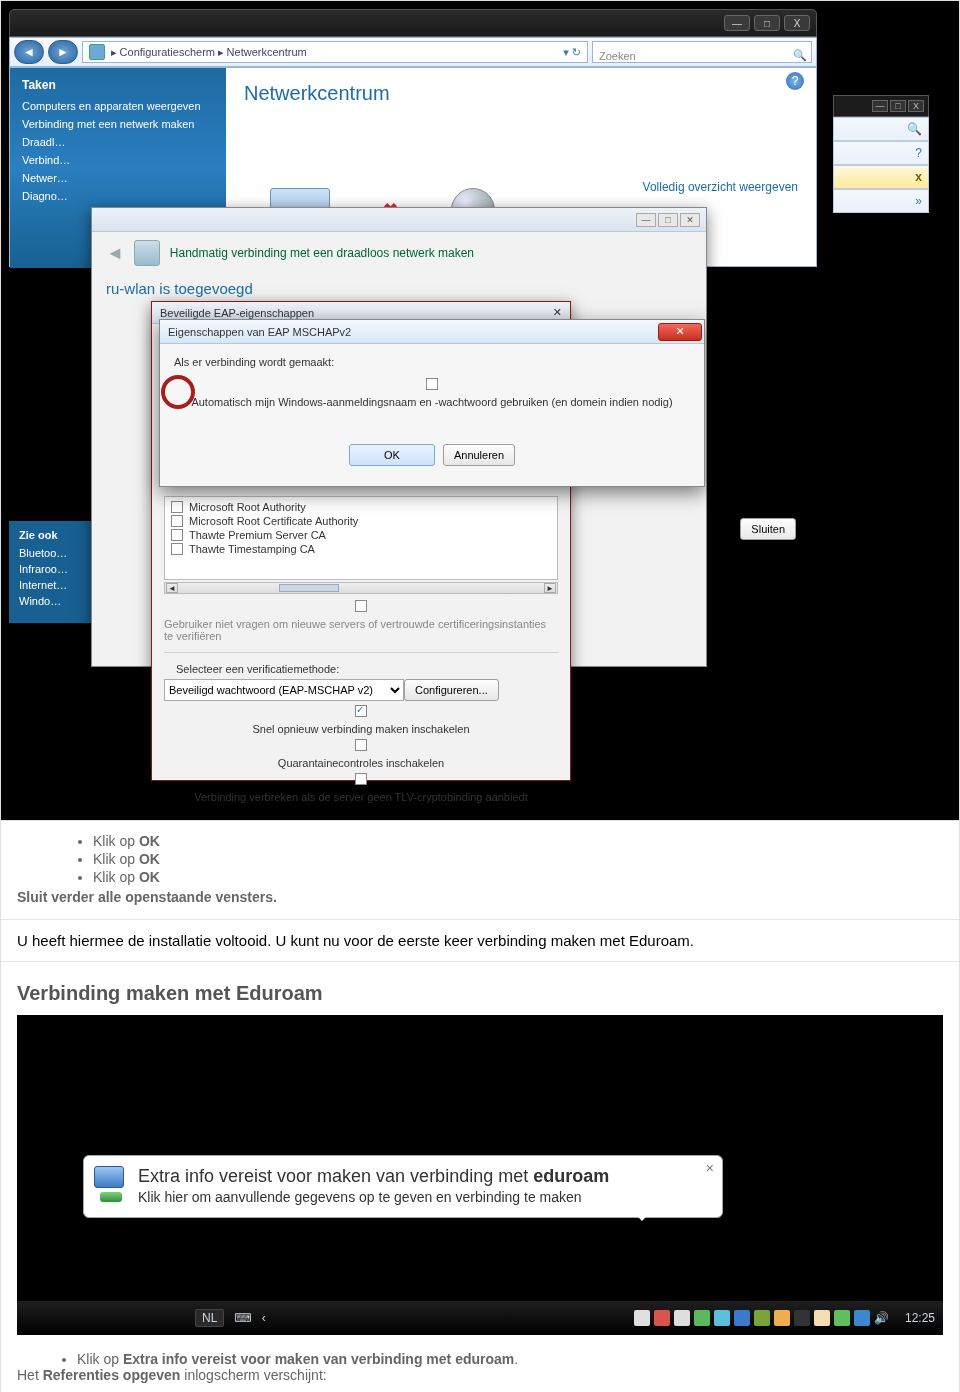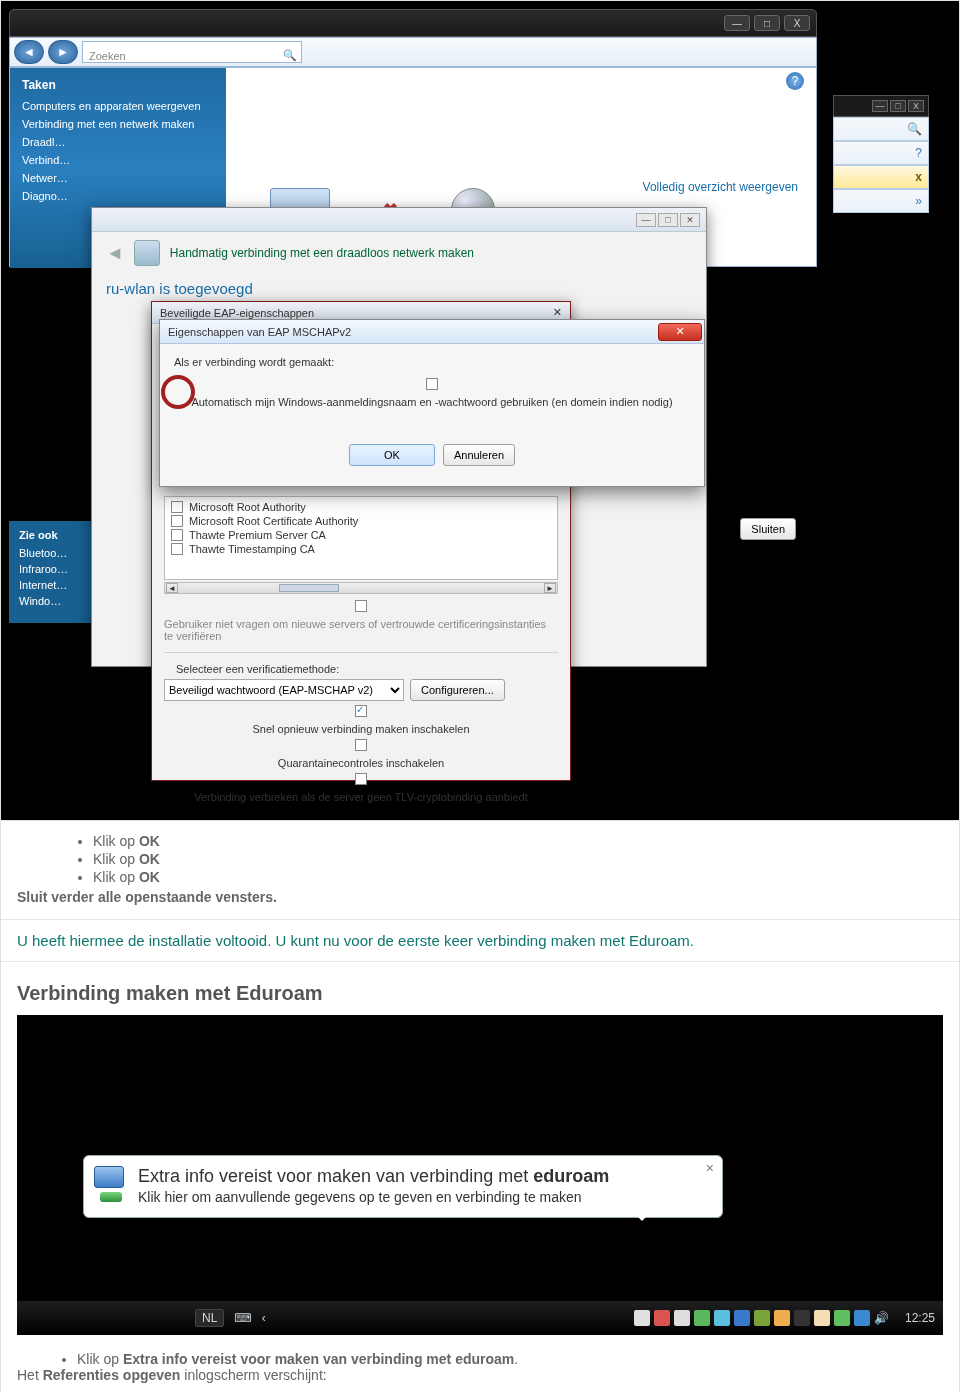--- a/index.html
+++ b/index.html
@@ -90,21 +90,21 @@
   .chk { width:12px; height:12px; border:1px solid #888; background:#fff; display:inline-block;}
   .chk.on::after{content:"✓"; color:#2a7fbf; font-size:10px; display:block; margin-top:-2px; margin-left:0;}
   .scrollbar { height:12px; background:linear-gradient(#eee,#ddd); border:1px solid #bbb; margin-top:2px;
     display:flex; align-items:center;}
   .scrollbar .thumb{ width:60px; height:8px; background:#cfd8e2; border:1px solid #9ab; margin-left:100px;}
   .scrollbar .ar{ width:12px; height:10px; border:1px solid #aaa; margin:0 1px; font-size:8px;
     display:flex; align-items:center; justify-content:center;}
   .mute { color:#888; font-size:10.5px; }
   .hr { height:1px; background:#d0d0d0; margin:10px 0;}
   .label-block { margin:8px 12px 4px; }
-  .drop { display:flex; gap:6px; align-items:flex-start;}
+  .drop { display:flex; align-items:flex-start;}
   .drop select { width:240px; height:22px; font-size:11px; border:1px solid #aaa; background:#fff;}
   .vbtn { height:22px; border:1px solid #9e9e9e; background:linear-gradient(#fefefe,#e7e7e7);
     border-radius:3px; font-size:11px; padding:0 10px; }
   .vbtn.primary{ background:linear-gradient(#eaf3ff,#cde3fb); border-color:#7aa9dc;}
   .btnrow { display:flex; gap:8px; justify-content:flex-end; padding:14px 6px 4px;}
   .cb-row { display:flex; align-items:center; gap:6px; margin:4px 0; font-size:11px;flex-direction:column;}
   .sluiten-bar{ position:absolute; right:-90px; top:310px;}
 
   
   .mschap { position:absolute; top:318px; left:158px; width:546px; height:168px;
@@ -116,21 +116,21 @@
     display:flex; align-items:center; justify-content:center;}
   .mschap .body{ padding:12px 14px 0; font-size:11px;}
   .circle { position:absolute; width:34px; height:34px; border:4px solid #a42020; border-radius:50%;
     left:160px; top:374px; pointer-events:none; }
 
   
   .instr { padding:10px 16px 14px; color:#666; font-size:14px; border-bottom:1px solid #e6e6e6;}
   .instr ul { list-style:disc; margin-left:60px; }
   .instr li { margin:2px 16px; }
   .instr .close-line{ font-weight:bold; margin-top:4px;}
-  .para { padding:12px 16px; color:#0f766e; font-size:15px; border-bottom:1px solid #e6e6e6;}
+  .para { padding:12px 16px; color:#000000; font-size:15px; border-bottom:1px solid #e6e6e6;}
   h3.section { padding:20px 16px 10px; color:#555; font-size:20px; font-weight:bold;}
 
   
   .shot2 { position:relative; height:320px; background:#000; margin:0 16px 8px; overflow:hidden;}
   .balloon { position:absolute; left:66px; top:140px; width:640px; background:#fff;
     border:1px solid #9aa; border-radius:6px; padding:10px 14px 12px 54px; box-shadow:0 6px 14px rgba(0,0,0,.4);}
   .balloon::after{ content:""; position:absolute; right:70px; bottom:-14px; width:0; height:0;
     border:10px solid transparent; border-top-color:#fff;}
   .balloon .bx{ position:absolute; right:8px; top:4px; color:#777; font-size:14px;}
   .balloon .ic1{ position:absolute; left:10px; top:10px; width:30px; height:22px;
@@ -161,38 +161,44 @@
 
     <div class="vista-titlebar">
       <div class="glass-btn">—</div>
       <div class="glass-btn">□</div>
       <div class="glass-btn">X</div>
     </div>
 
     <div class="addrbar">
       <div class="nav-round">◄</div>
       <div class="nav-round">►</div>
+      <div class="addr-field">
+        <span class="addr-icon"></span>
+        <span>▸ Configuratiescherm ▸ Netwerkcentrum</span>
+        <span style="margin-left:auto;color:#3a78b8">▾ ↻</span>
+      </div>
       <div class="search-field">
         <span>Zoeken</span>
         <span class="mag">🔍</span>
       </div>
     </div>
 
     <div class="netcentrum">
       <div class="help-q">?</div>
       <div class="nc-sidebar">
         <div class="hd">Taken</div>
         <div class="lnk">Computers en apparaten weergeven</div>
         <div class="lnk">Verbinding met een netwerk maken</div>
         <div class="lnk">Draadl…</div>
         <div class="lnk">Verbind…</div>
         <div class="lnk">Netwer…</div>
         <div class="lnk">Diagno…</div>
       </div>
       <div class="nc-right">
+        <h2>Netwerkcentrum</h2>
         <a class="full-link">Volledig overzicht weergeven</a>
       </div>
       <div class="net-icons">
         <div class="pc"></div>
         <div class="dash">— ✖ —</div>
         <div class="globe"></div>
       </div>
     </div>
 
     <div class="zieook">

